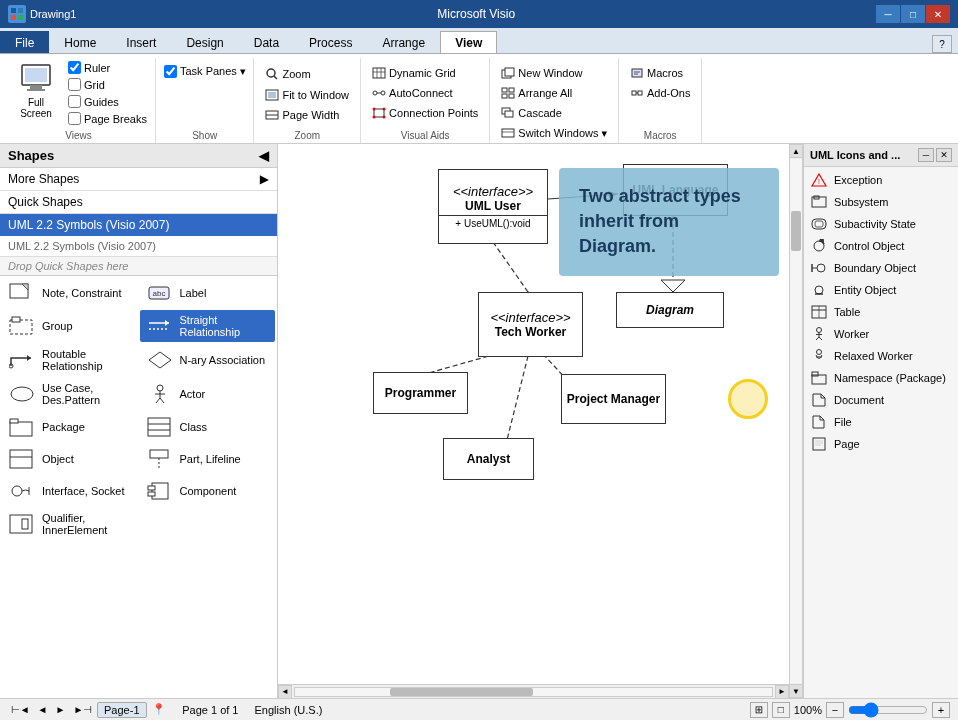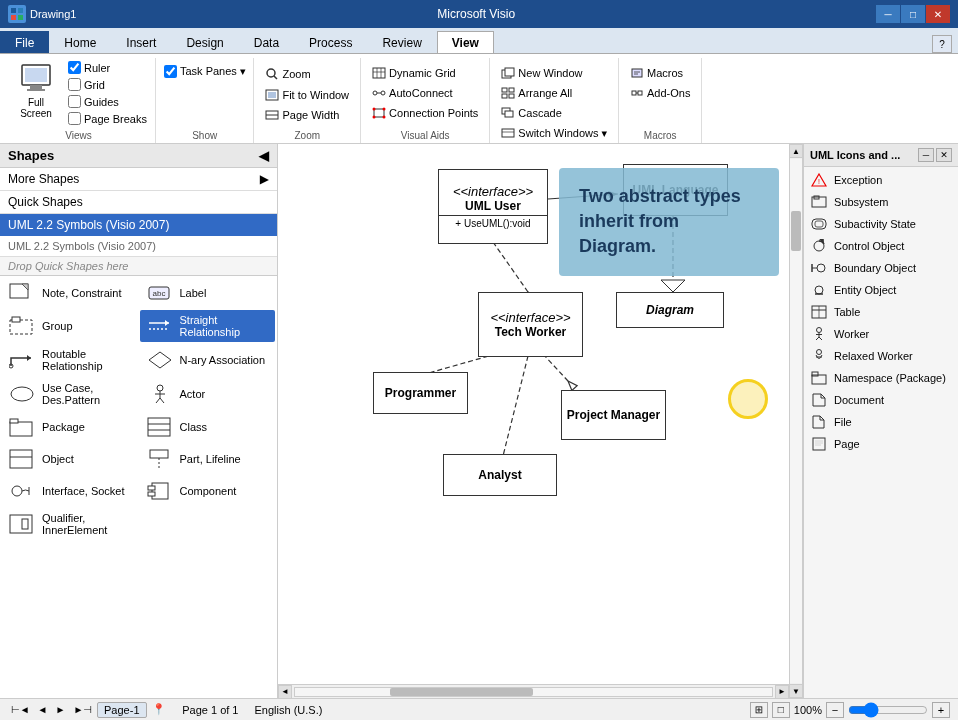--- a/index.html
+++ b/index.html
@@ -96,21 +96,21 @@
   </div>
 </div>
 
 <div id="ribbon-tabs">
   <div class="ribbon-tab file" style="background:#1e4d8c;color:white;">File</div>
   <div class="ribbon-tab">Home</div>
   <div class="ribbon-tab">Insert</div>
   <div class="ribbon-tab">Design</div>
   <div class="ribbon-tab">Data</div>
   <div class="ribbon-tab">Process</div>
-  <div class="ribbon-tab">Review</div>
+  <div class="ribbon-tab">Arrange</div>
   <div class="ribbon-tab active">View</div>
   <div style="margin-left:auto;display:flex;align-items:center;gap:4px;padding-right:6px;">
     <button style="width:20px;height:18px;background:#e0e8f4;border:1px solid #aaa;cursor:pointer;font-size:10px;">?</button>
   </div>
 </div>
 
 <div id="ribbon">
 
   <div class="ribbon-group">
     <div class="ribbon-items">
@@ -513,25 +513,25 @@
       </div>
 
       <div class="uml-box" style="left:338px;top:148px;width:108px;height:36px;">
         <span class="name" style="font-style:italic;">Diagram</span>
       </div>
 
       <div class="uml-box" style="left:95px;top:228px;width:95px;height:42px;">
         <span class="name">Programmer</span>
       </div>
 
-      <div class="uml-box" style="left:283px;top:246px;width:105px;height:50px;">
+      <div class="uml-box" style="left:283px;top:230px;width:105px;height:50px;">
         <span class="name">Project Manager</span>
       </div>
 
-      <div class="uml-box" style="left:165px;top:310px;width:114px;height:42px;">
+      <div class="uml-box" style="left:165px;top:294px;width:91px;height:42px;">
         <span class="name">Analyst</span>
       </div>
 
       <div class="cursor-indicator" style="left:450px;top:235px;"></div>
 
     </div>
 
     <div class="h-scroll" style="display:flex;align-items:center;background:#f0f0f0;height:14px;border-top:1px solid #ccc;">
       <div style="width:14px;height:14px;background:#e0e0e0;border:1px solid #ccc;display:flex;align-items:center;justify-content:center;cursor:pointer;font-size:8px;">◄</div>
       <div style="flex:1;height:10px;margin:2px;background:#f5f5f5;border:1px solid #ccc;position:relative;">

